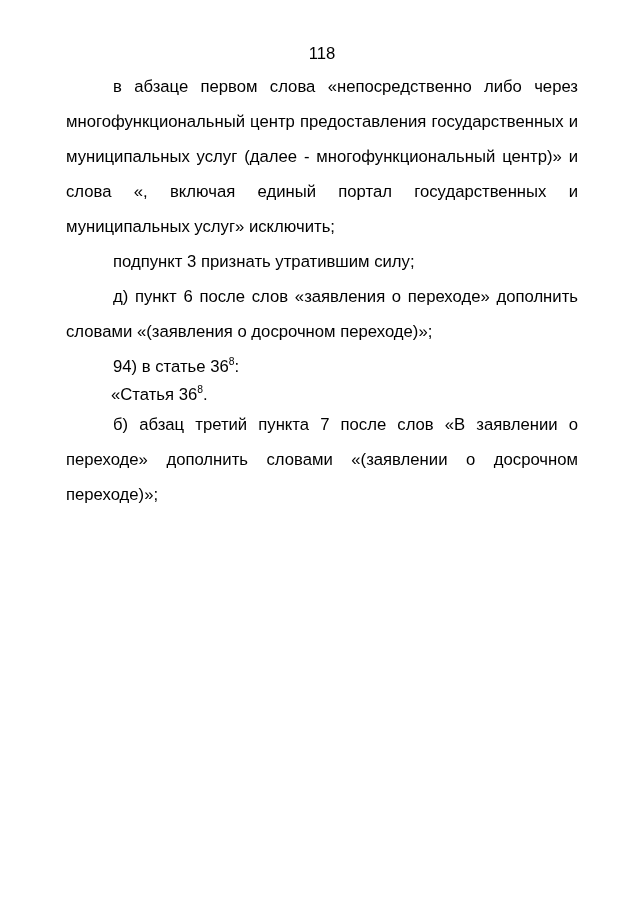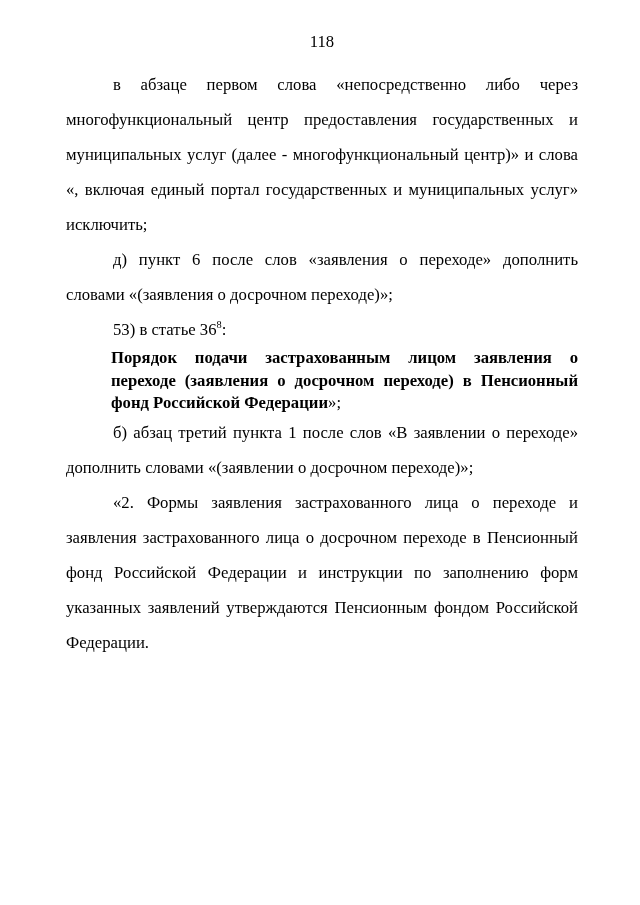--- a/index.html
+++ b/index.html
@@ -2,34 +2,34 @@
 <html lang="ru"><head>
 <meta charset="utf-8">
 <style>
   html, body { margin: 0; padding: 0; }
   .page {
     position: relative;
     width: 640px;
     height: 905px;
     background: #ffffff;
     color: #000000;
-    font-family: Liberation Serif, serif;
+    font-family: Liberation Sans, sans-serif;
     font-size: 16.7px;
     overflow: hidden;
     box-sizing: border-box;
-    padding-top: 31px;
+    padding-top: 43px;
   }
   .page-number {
     width: 512px;
     margin-left: 66px;
     text-align: center;
     line-height: 21px;
   }
   .content {
-    margin-top: 15px;
+    margin-top: 5px;
     margin-left: 66px;
     width: 512px;
     text-align: justify;
     line-height: 35px;
   }
   .content p {
     margin: 0;
     text-indent: 47px;
   }
   sup.ss {
@@ -59,30 +59,30 @@
 <body>
 
 <div class="page">
 
   <div class="page-number">118</div>
 
   <div class="content">
 
     <p>в абзаце первом слова «непосредственно либо через многофункциональный центр предоставления государственных и муниципальных услуг (далее - многофункциональный центр)» и слова «, включая единый портал государственных и муниципальных услуг» исключить;</p>
 
+    <p>подпункт 3 признать утратившим силу;</p>
 
     <p>д) пункт 6 после слов «заявления о переходе» дополнить словами «(заявления о досрочном переходе)»;</p>
 
-    <p><span>53) в статье 36</span><sup class="ss">8</sup><span>:</span></p>
+    <p><span>94) в статье 36</span><sup class="ss">8</sup><span>:</span></p>
 
 
     <div class="article-heading">
-      <span class="art-title"><span class="bold">Порядок подачи застрахованным лицом заявления о переходе (заявления о досрочном переходе) в Пенсионный фонд Российской Федерации</span><span class="tail">»;</span></span>
+      <span class="art-label"><span>«Статья 36</span><sup class="ss">8</sup><span>.</span></span>
     </div>
 
-    <p>б) абзац третий пункта 1 после слов «В заявлении о переходе» дополнить словами «(заявлении о досрочном переходе)»;</p>
+    <p>б) абзац третий пункта 7 после слов «В заявлении о переходе» дополнить словами «(заявлении о досрочном переходе)»;</p>
 
 
-    <p>«2. Формы заявления застрахованного лица о переходе и заявления застрахованного лица о досрочном переходе в Пенсионный фонд Российской Федерации и инструкции по заполнению форм указанных заявлений утверждаются Пенсионным фондом Российской Федерации.</p>
 
 
   </div>
 </div>
 
 </body></html>

